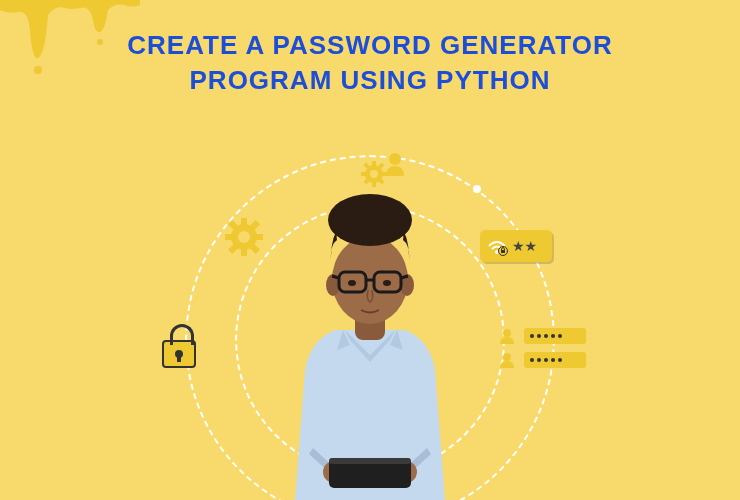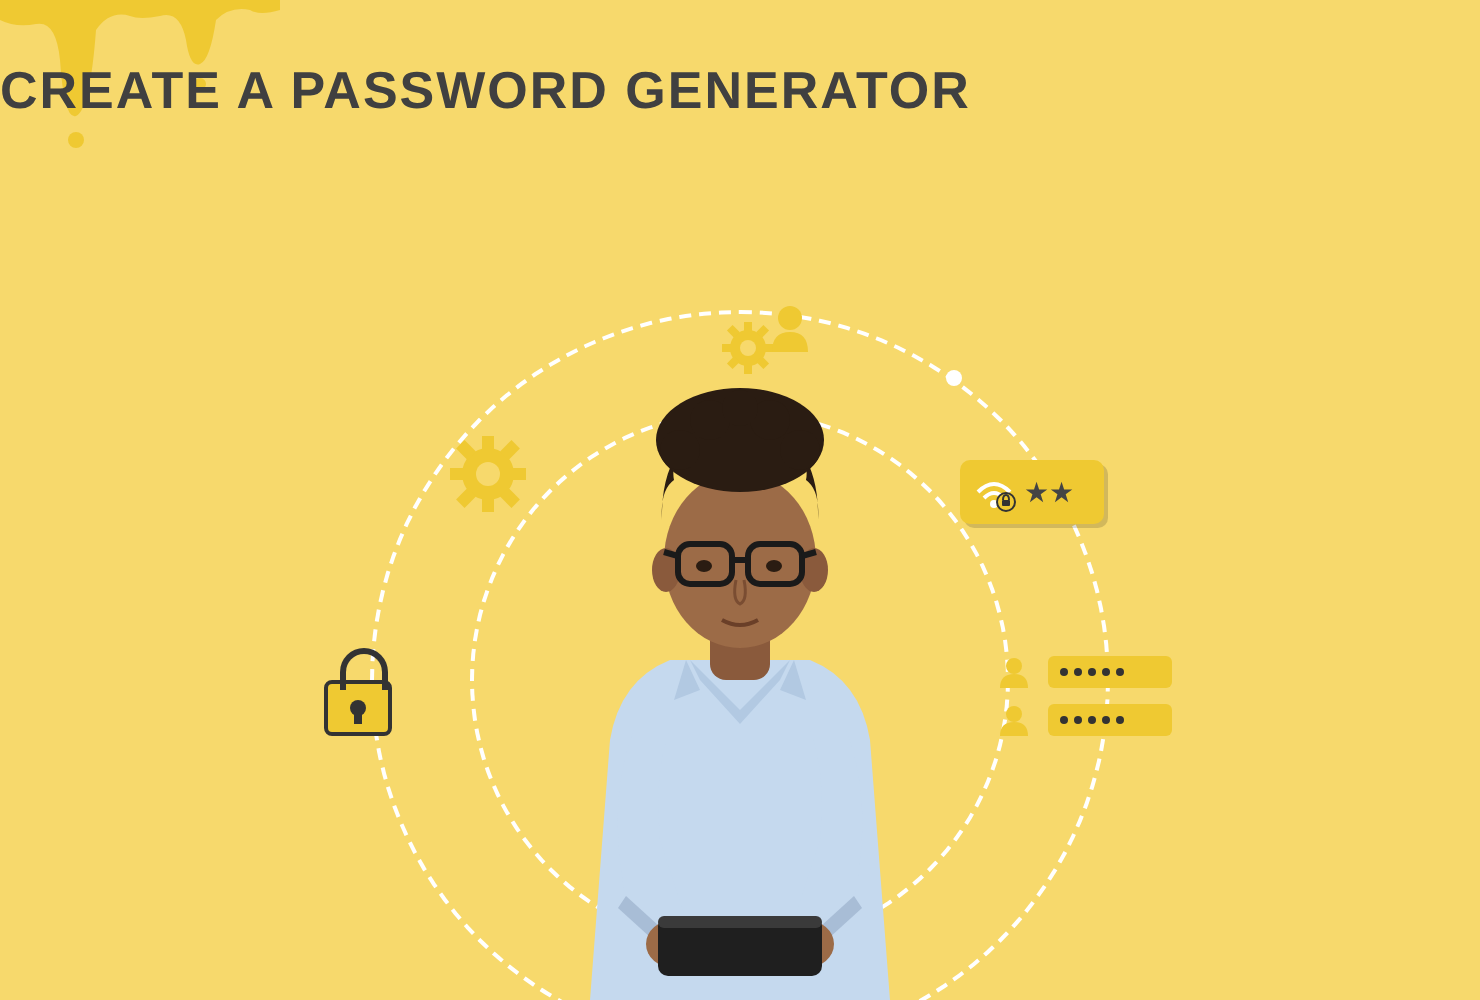--- a/index.html
+++ b/index.html
@@ -10,21 +10,22 @@
       position: relative;
     }
     .paint-drip {
       position: absolute;
       top: 0; left: 0;
       width: 140px; height: 80px;
     }
     .headline {
       position: absolute;
       top: 28px; left: 0; right: 0;
-      color: #404040;
+      text-align: center;
+      color: #1d4ed8;
       font-weight: 900;
       font-size: 26px;
       letter-spacing: 1px;
       line-height: 1.35;
     }
     .orbit {
       position: absolute;
       border: 2px dashed #fff;
       border-radius: 50%;
     }
@@ -122,20 +123,21 @@
 <body>
 
 <svg class="paint-drip" viewBox="0 0 140 80">
   <path d="M0,0 L140,0 L140,5 Q130,8 125,5 Q115,3 108,10 Q105,30 100,32 Q95,34 93,20 Q90,5 80,8 Q70,10 65,8 Q55,5 48,15 Q45,55 38,58 Q32,60 30,30 Q28,10 18,12 Q8,14 0,10 Z" fill="#efc932"></path>
   <circle cx="38" cy="70" r="4" fill="#efc932"></circle>
   <circle cx="100" cy="42" r="3" fill="#efc932"></circle>
 </svg>
 
 <h1 class="headline">
   <span>CREATE A PASSWORD GENERATOR</span><br>
+  <span>PROGRAM USING PYTHON</span>
 </h1>
 
 <div class="orbit orbit-outer"></div>
 <div class="orbit orbit-inner"></div>
 <div class="white-dot" style="top:185px; left:473px;"></div>
 <div class="white-dot" style="top:360px; left:543px;"></div>
 
 <div class="icn gear-user">
   <svg width="48" height="40" viewBox="0 0 48 40">
 

